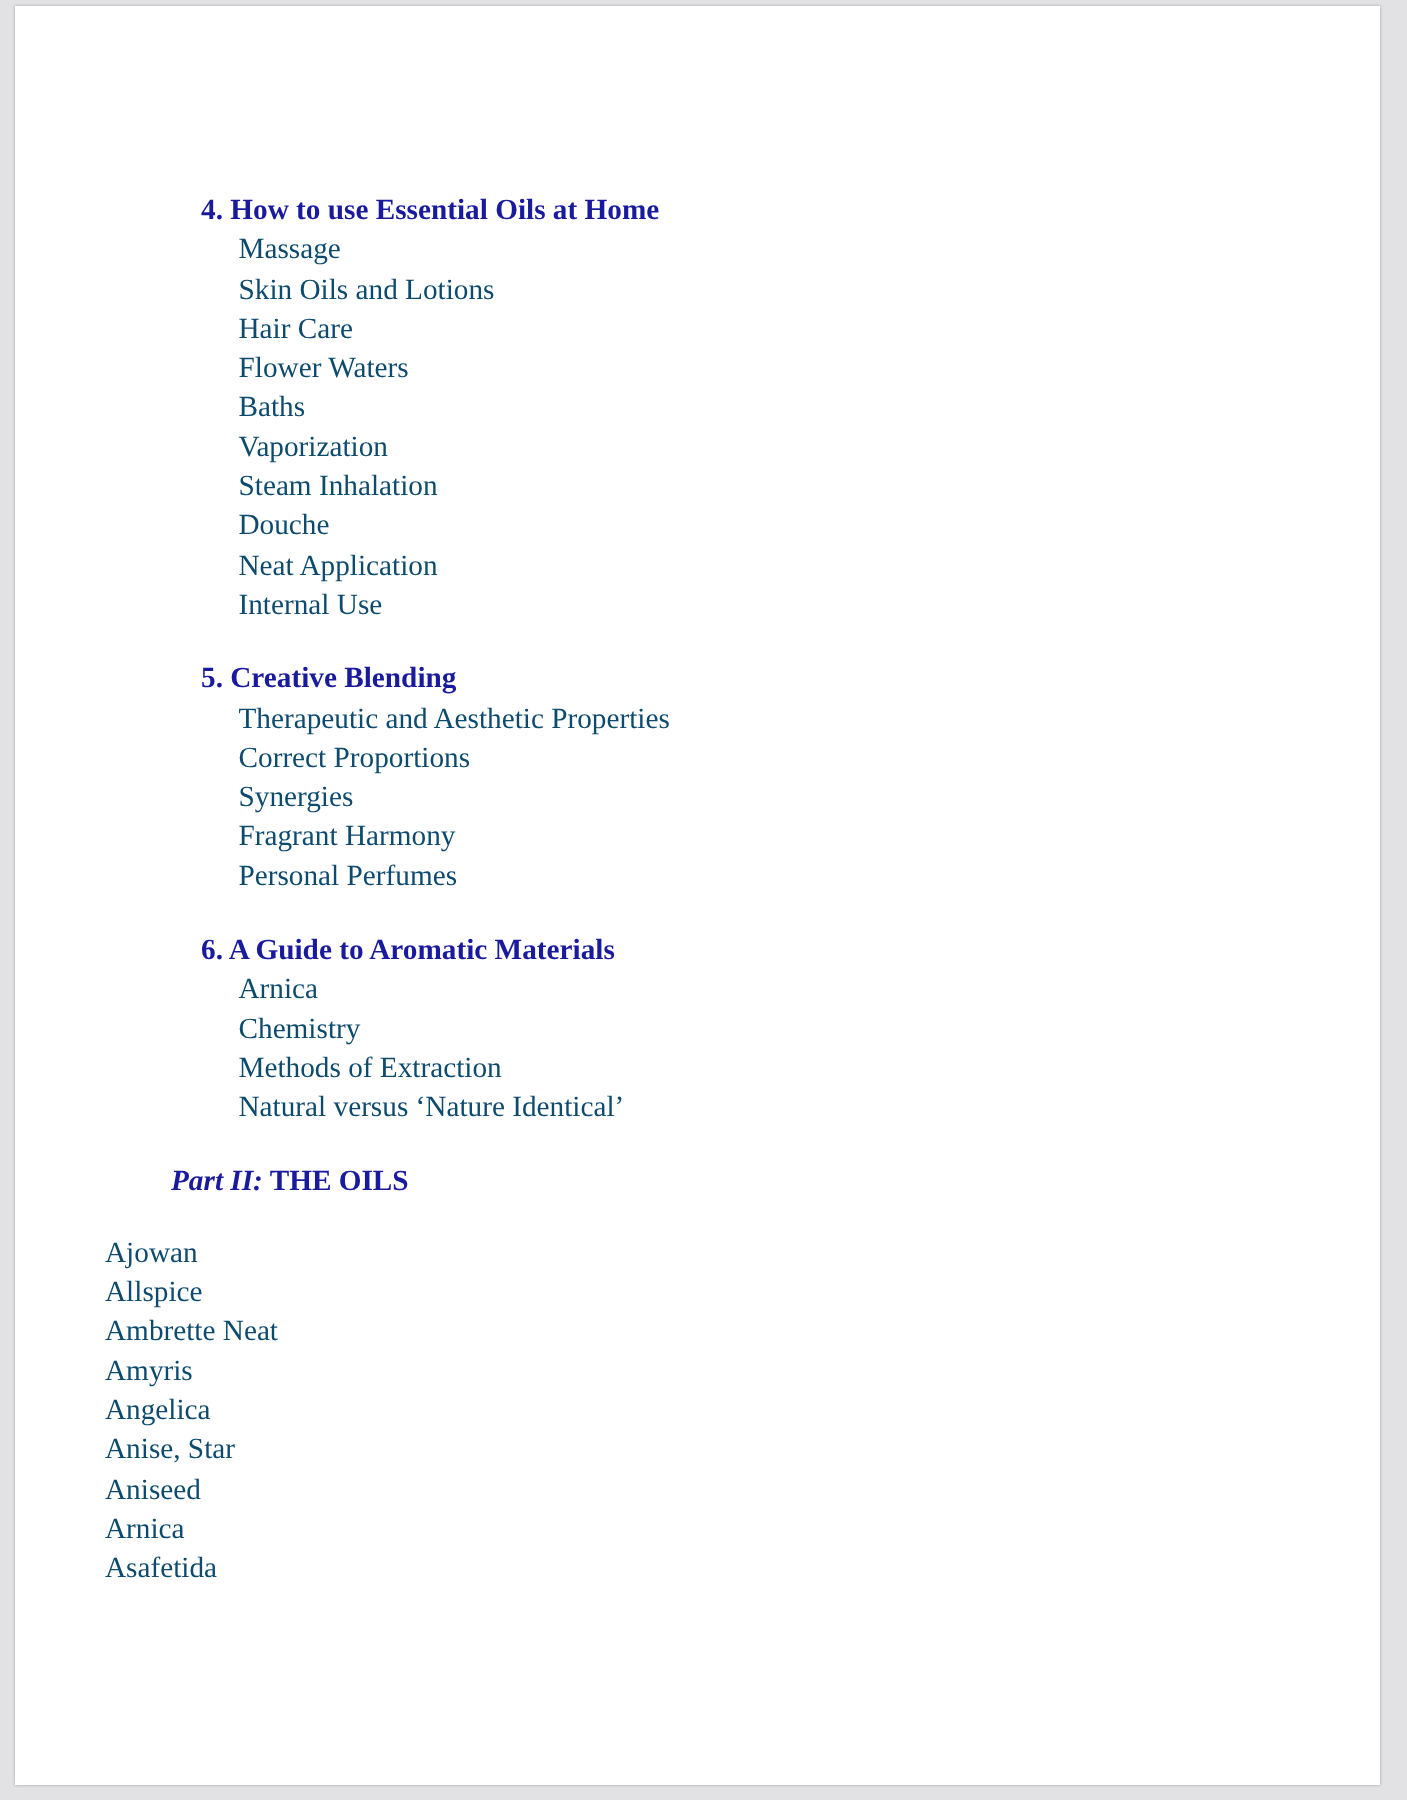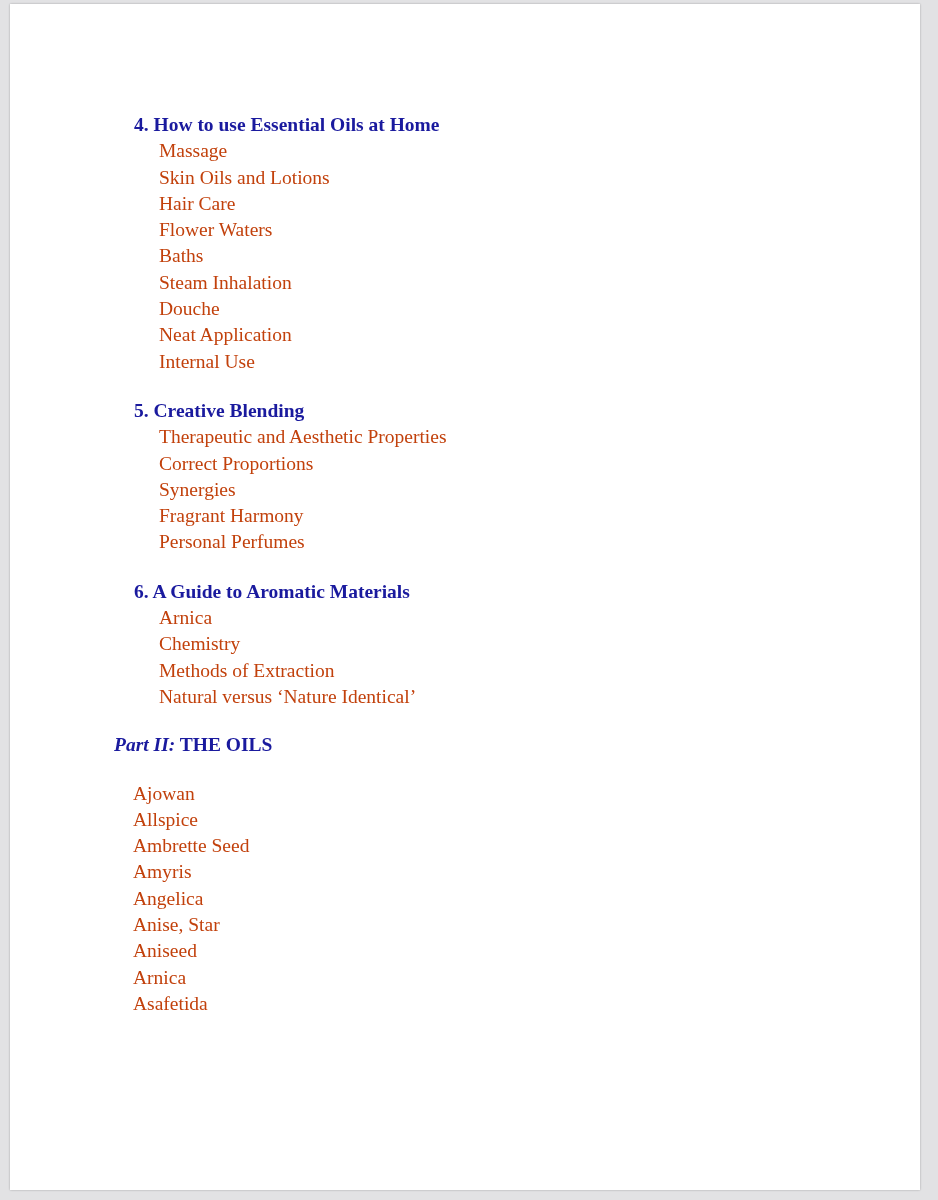--- a/index.html
+++ b/index.html
@@ -22,21 +22,21 @@
     width: 910px;
     height: 1186px;
     background: #ffffff;
     box-shadow: 0 0 2px rgba(0,0,0,0.28);
     overflow: hidden;
   }
 
   .doc-body {
     position: absolute;
     left: 0;
-    top: 0;
+    top: 16px;
     width: 910px;
   }
 
   
   .toc-section {
     margin: 0;
     padding: 0;
   }
 
   .section-heading {
@@ -45,31 +45,31 @@
     font-size: 19.5px;
     line-height: 26.3px;
     white-space: pre;
   }
 
   .section-heading .num {
     display: inline;
   }
 
   .toc-item {
-    color: #c2410c;
+    color: #0c4a6e;
     font-size: 19.5px;
     line-height: 26.3px;
     white-space: pre;
   }
 
   
   .ind-heading { padding-left: 124px; }
   .ind-item    { padding-left: 149px; }
   .ind-part    { padding-left: 104px; }
-  .ind-oil     { padding-left: 79px; margin-left: 44px; }
+  .ind-oil     { padding-left: 60px; }
 
   .section-gap { height: 23px; }
   .part-gap-before { height: 22px; }
   .part-gap-after { height: 22px; }
 
   .part-heading {
     color: #1a1a9e;
     font-size: 19.5px;
     line-height: 26.3px;
     font-weight: bold;
@@ -91,20 +91,21 @@
   <div class="doc-body">
     <div class="top-spacer"></div>
 
     <div class="toc-section">
       <div class="section-heading ind-heading"><span class="num">4.</span> <span>How to use Essential Oils at Home</span></div>
       <div class="toc-item ind-item">Massage</div>
       <div class="toc-item ind-item">Skin Oils and Lotions</div>
       <div class="toc-item ind-item">Hair Care</div>
       <div class="toc-item ind-item">Flower Waters</div>
       <div class="toc-item ind-item">Baths</div>
+      <div class="toc-item ind-item">Vaporization</div>
       <div class="toc-item ind-item">Steam Inhalation</div>
       <div class="toc-item ind-item">Douche</div>
       <div class="toc-item ind-item">Neat Application</div>
       <div class="toc-item ind-item">Internal Use</div>
     </div>
 
     <div class="section-gap"></div>
 
     <div class="toc-section">
       <div class="section-heading ind-heading"><span class="num">5.</span> <span>Creative Blending</span></div>
@@ -127,21 +128,21 @@
 
     <div class="part-gap-before"></div>
 
     <div class="part-heading ind-part"><span class="part-label">Part II:</span> <span class="part-title">THE OILS</span></div>
 
     <div class="part-gap-after"></div>
 
     <div class="toc-section">
       <div class="toc-item ind-oil">Ajowan</div>
       <div class="toc-item ind-oil">Allspice</div>
-      <div class="toc-item ind-oil">Ambrette Seed</div>
+      <div class="toc-item ind-oil">Ambrette Neat</div>
       <div class="toc-item ind-oil">Amyris</div>
       <div class="toc-item ind-oil">Angelica</div>
       <div class="toc-item ind-oil">Anise, Star</div>
       <div class="toc-item ind-oil">Aniseed</div>
       <div class="toc-item ind-oil">Arnica</div>
       <div class="toc-item ind-oil">Asafetida</div>
     </div>
   </div>
 </div>
 

